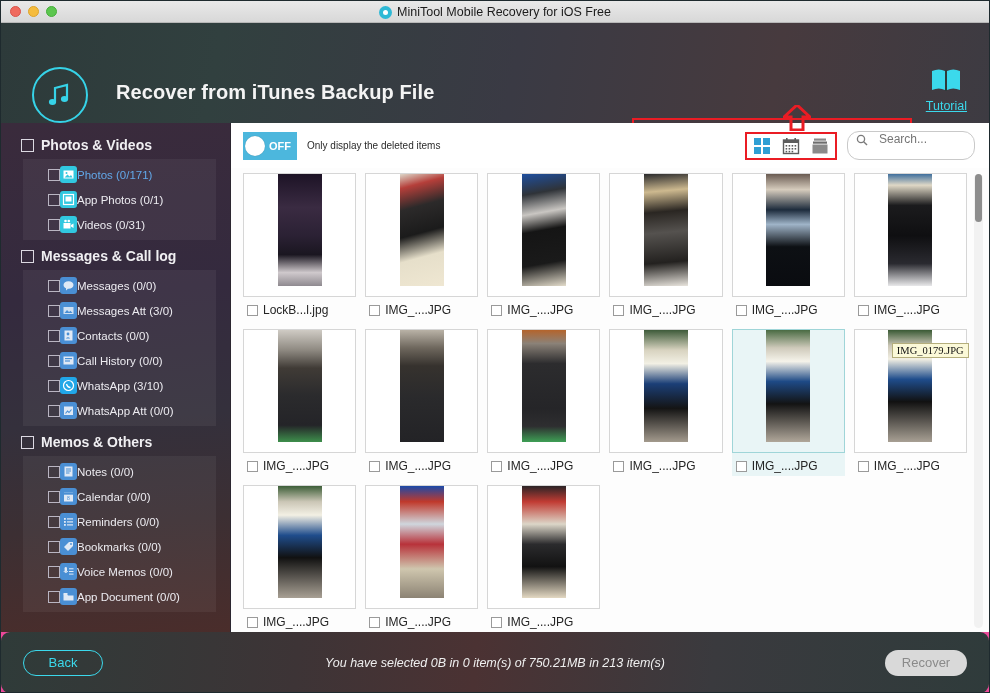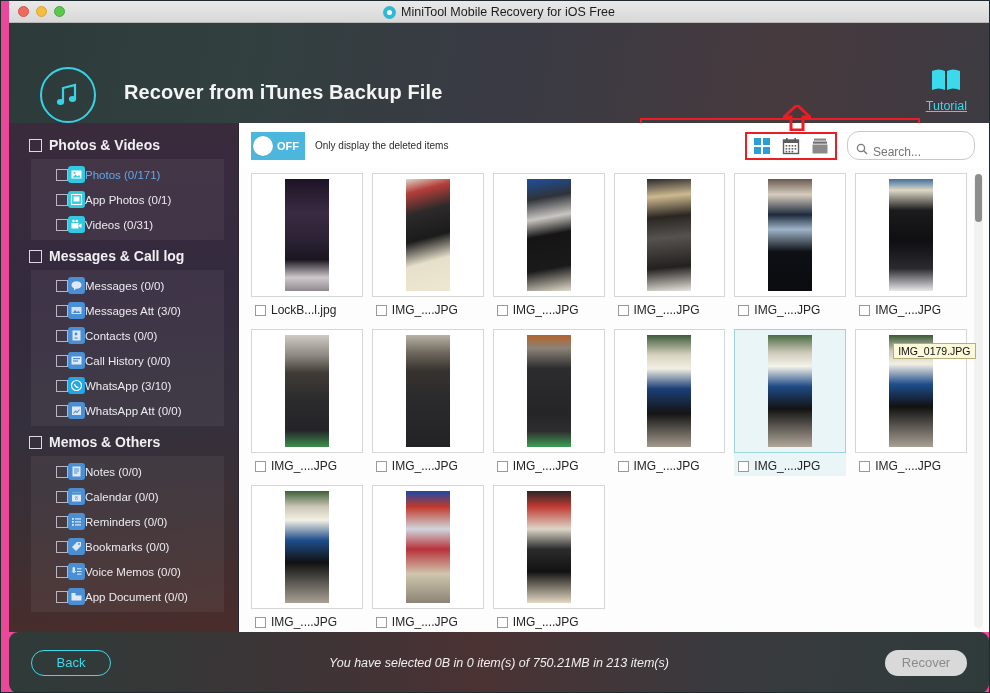--- a/index.html
+++ b/index.html
@@ -8,21 +8,20 @@
     font-family: "Liberation Sans", sans-serif;
     overflow: hidden;
     background: #2c2f33;
   }
   .app {
     position: relative;
     width: 990px; height: 693px;
     overflow: hidden;
     border: 1px solid #1e2a2e;
     background: #ec4899;
-    padding-left: 8px;
   }
 
   
   .titlebar {
     position: relative;
     height: 22px;
     background: linear-gradient(to bottom, #e9e9e9, #d8d8d8);
     border-bottom: 1px solid #b8b8b8;
     display: flex; align-items: center;
   }
@@ -185,21 +184,21 @@
   }
   .vbtn {
     width: 20px; height: 20px; cursor: pointer;
     display: flex; align-items: center; justify-content: center;
   }
   .vbtn svg { display: block; }
   .search {
     width: 128px; height: 29px;
     border: 1px solid #c9c9c9; border-radius: 12px;
     background: #fff;
-    display: flex; align-items: flex-end; gap: 5px;
+    display: flex; align-items: flex-start; gap: 11px;
     padding: 0 8px;
   }
   .search input {
     border: none; outline: none;
     font-size: 12px; color: #6e6e6e;
     font-family: "Liberation Sans", sans-serif;
     width: 100%; background: transparent;
   }
 
   
@@ -214,23 +213,24 @@
     display: grid;
     grid-template-columns: repeat(6, 1fr);
     gap: 9px 9px;
     padding-top: 5px;
   }
   .cell { position: relative; }
   .thumbbox {
     height: 124px;
     border: 1px solid #d6d6d6;
     background: #fff;
-    display: flex; align-items: center; justify-content: center;
+    display: flex; justify-content: center;
     cursor: pointer;
     position: relative;
+    font-family: Liberation Serif, serif;
   }
   .cell.selected .thumbbox { border-color: #9fd5d8; background: #e9f5f6; }
   .cell.selected .caption { background: #e9f5f6; }
   .photo {
     width: 44px; height: 112px;
     background-size: cover; background-position: center;
   }
   .caption {
     display: flex; align-items: center; gap: 5px;
     padding: 6px 0 3px 4px;

